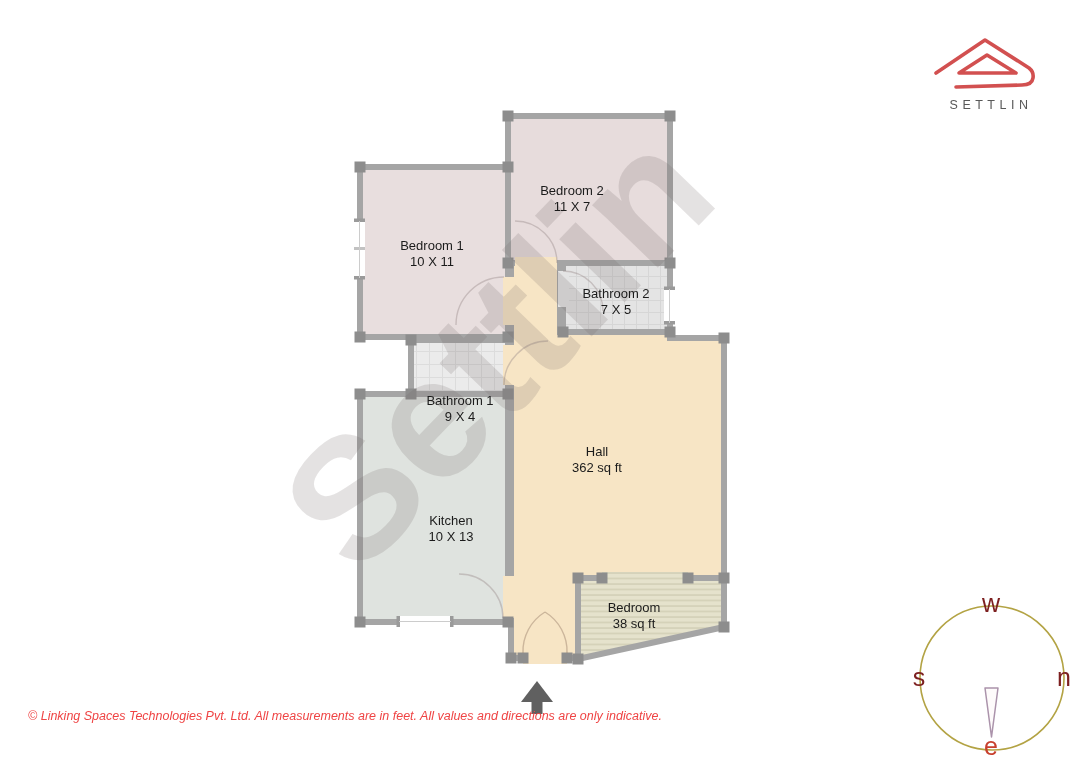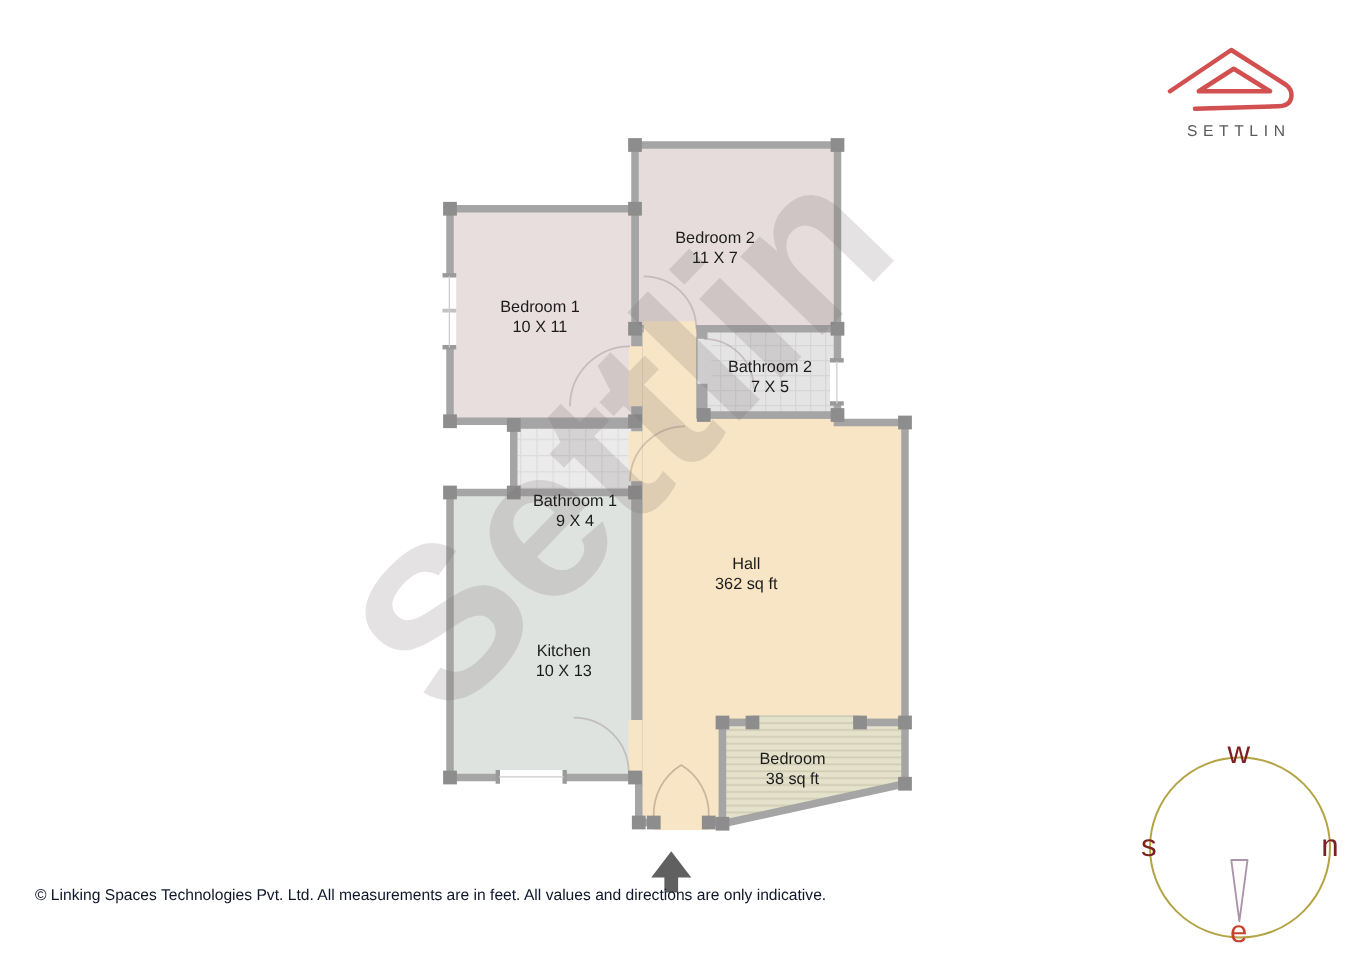--- a/index.html
+++ b/index.html
@@ -15,21 +15,21 @@
   .room-label .dims{display:block;}
   .brand-text{
     position:absolute;transform:translate(-50%,-50%);font-size:12.5px;color:#585858;
     letter-spacing:4.5px;white-space:nowrap;z-index:3;font-weight:500;
   }
   .compass-letter{
     position:absolute;transform:translate(-50%,-50%);font-size:25px;color:#7d2020;z-index:3;
   }
   .compass-letter.east{color:#c8402e;}
   .copyright{
-    position:absolute;left:28px;top:709px;font-size:12.5px;color:#0f172a;z-index:3;white-space:nowrap;
+    position:absolute;left:28px;top:709px;font-size:12.5px;color:#ef4444;z-index:3;white-space:nowrap;font-style:italic;
   }
 </style>
 </head>
 <body>
 
 <div class="page">
 
   <svg class="plan-svg" width="1080" height="764" viewBox="0 0 1080 764">
     <defs>
       <pattern id="tile" width="13" height="13" patternUnits="userSpaceOnUse">

